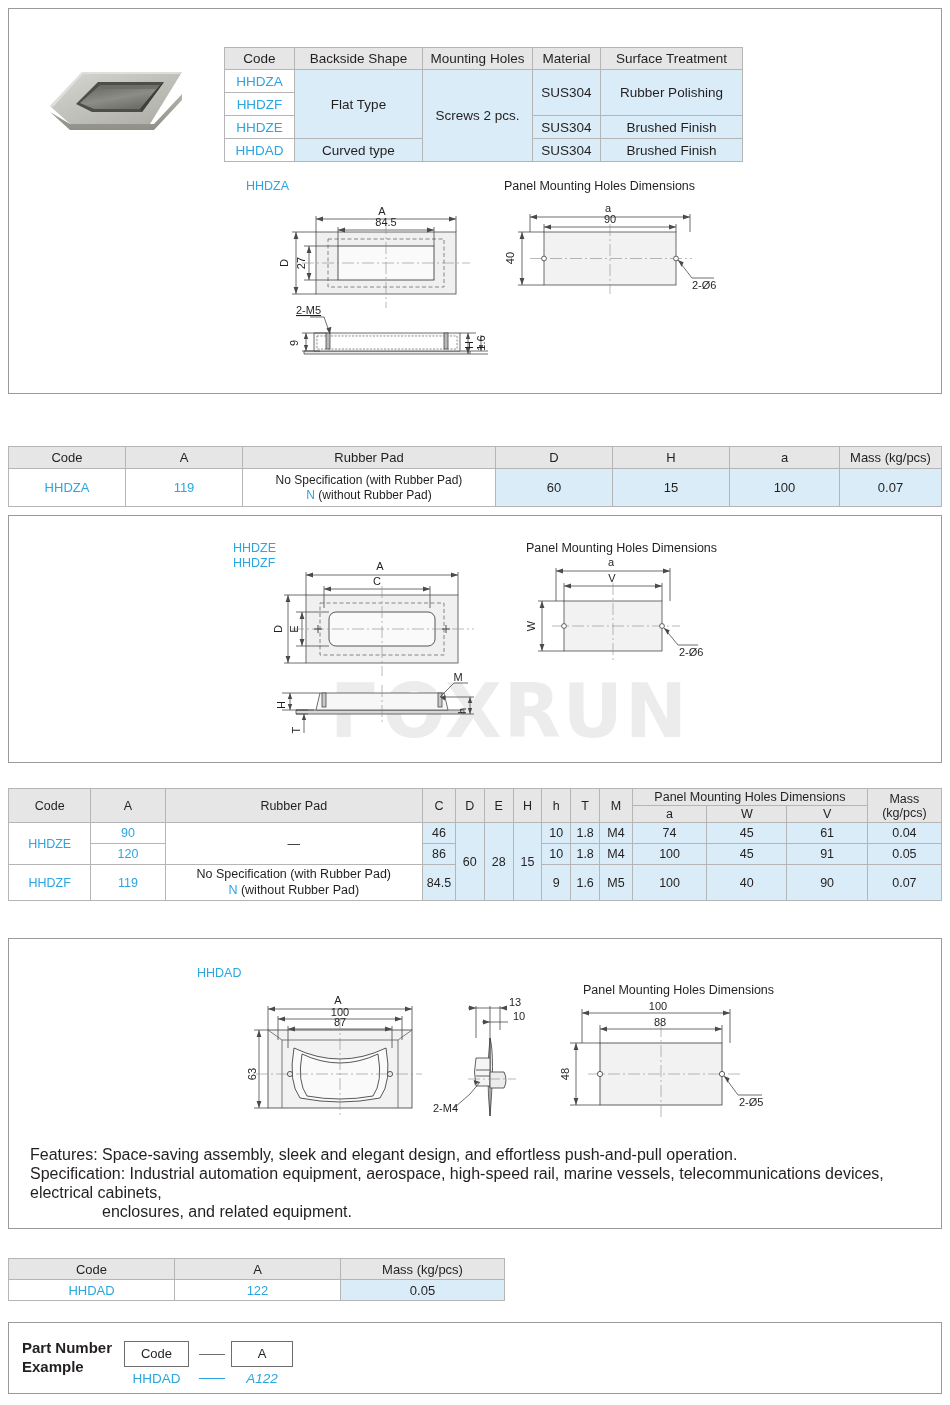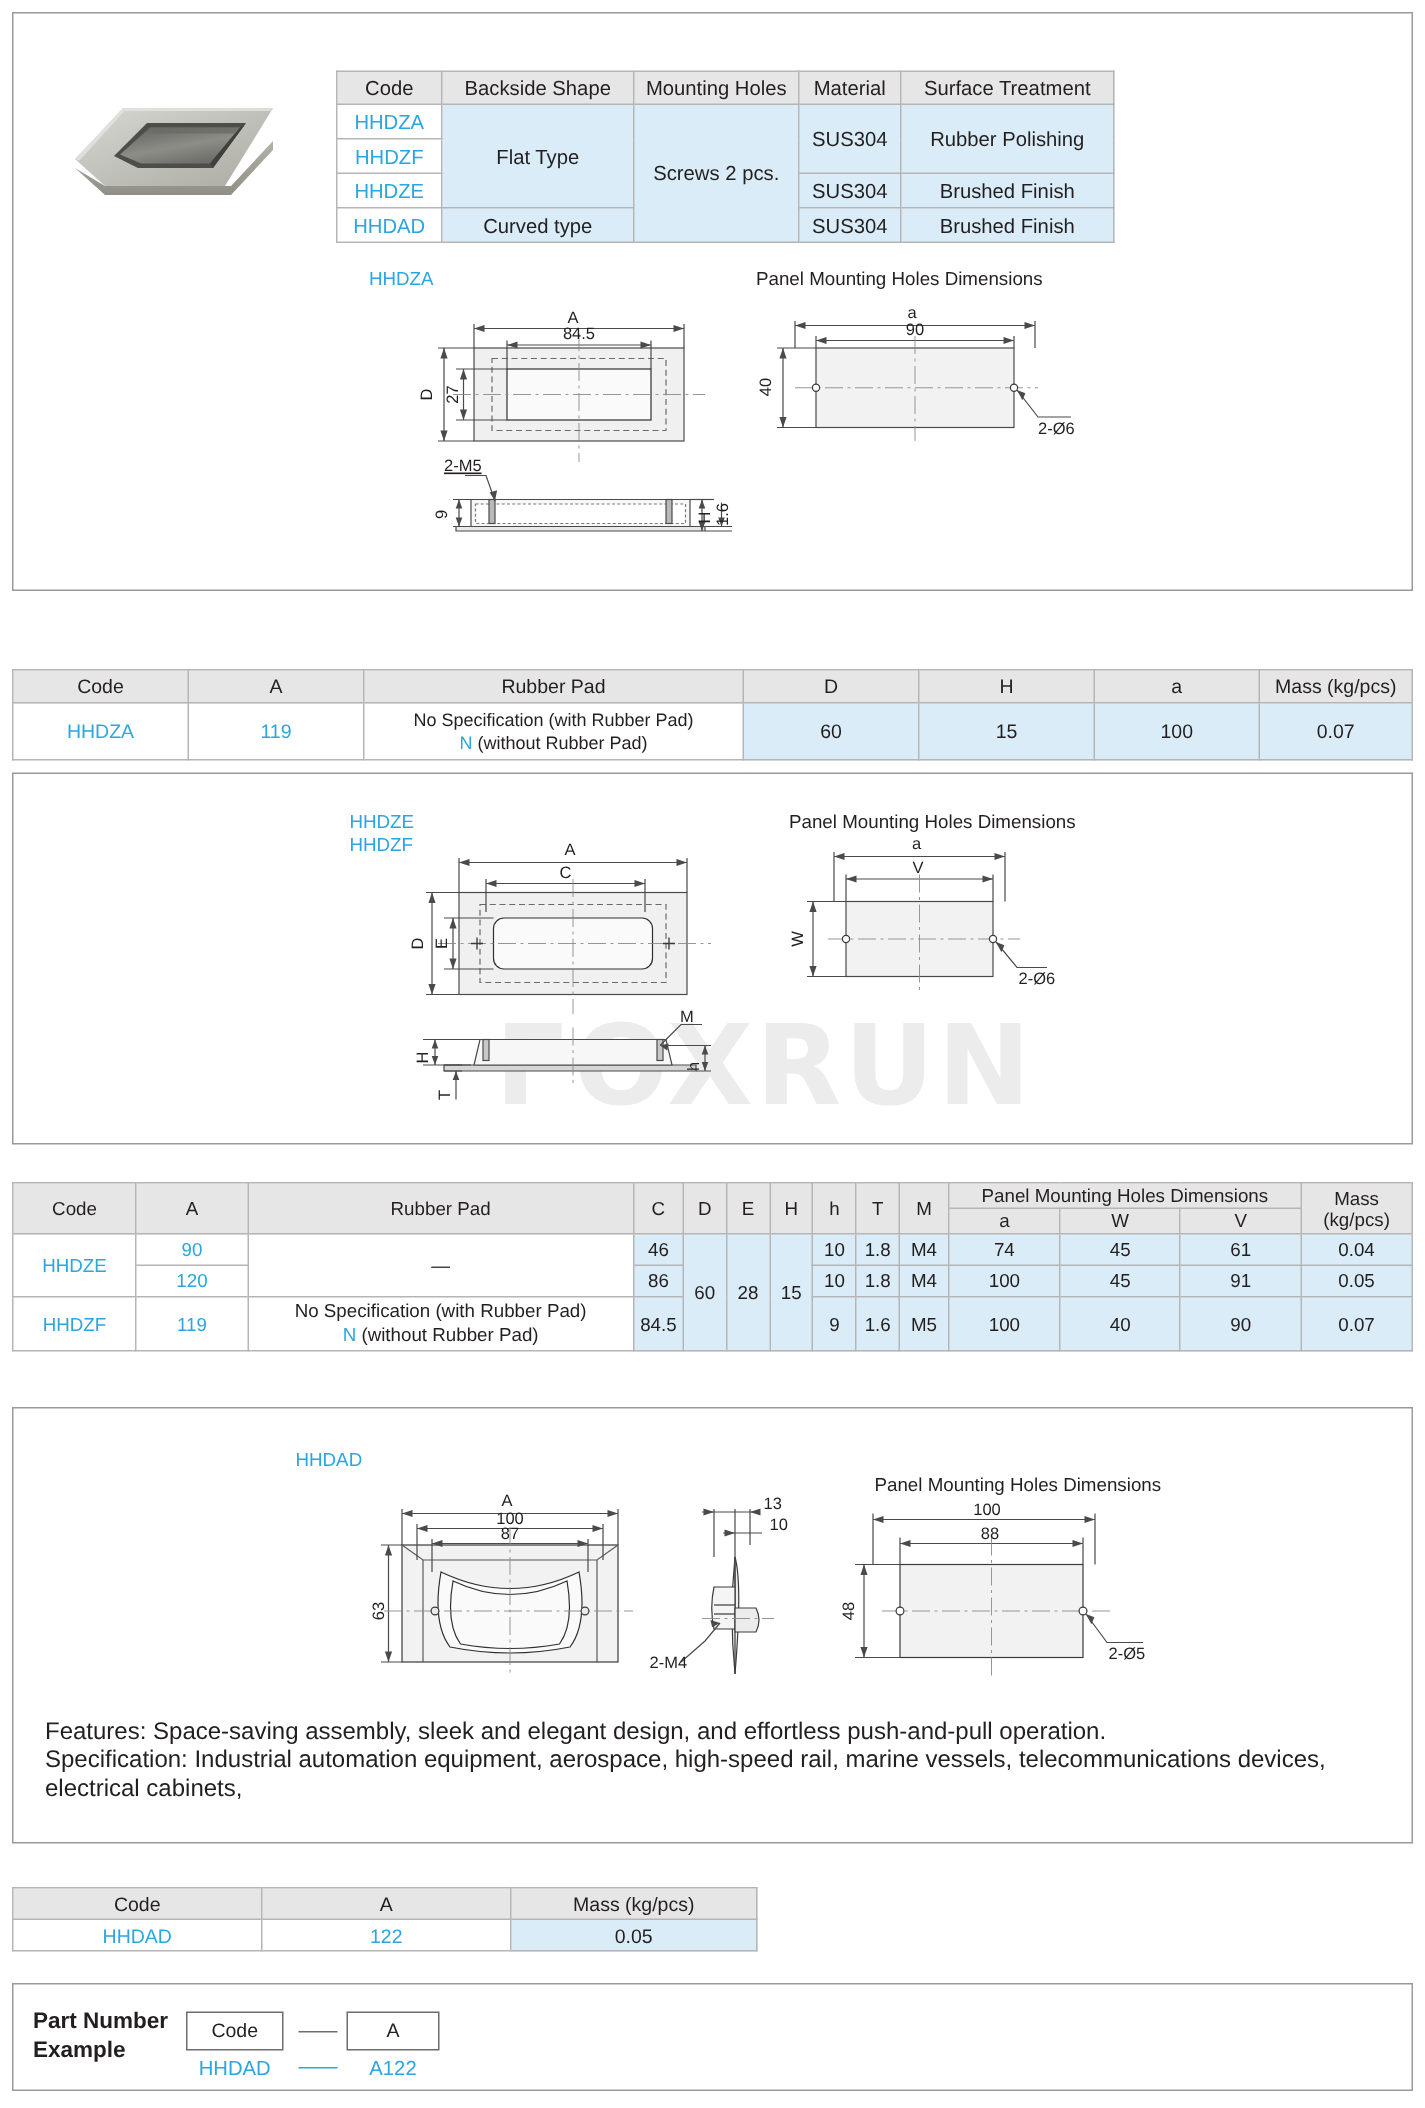--- a/index.html
+++ b/index.html
@@ -562,20 +562,23 @@
     <text x="177" y="111" font-size="11">2-Ø5</text>
   </svg>
 
   <div id="feat">
     <div>
       <span>Features:</span><span> Space-saving assembly, sleek and elegant design, and effortless push-and-pull operation.</span>
     </div>
     <div>
       <span>Specification:</span><span> Industrial automation equipment, aerospace, high-speed rail, marine vessels, telecommunications devices, electrical cabinets,</span>
     </div>
+    <div>
+      <span class="ind"></span><span>enclosures, and related equipment.</span>
+    </div>
   </div>
 
   <table class="dt" id="tbl3">
     <tbody>
         <tr>
       <th style="width:166px">Code</th>
       <th style="width:166px">A</th>
       <th>Mass (kg/pcs)</th>
     </tr>
     <tr>
@@ -591,15 +594,15 @@
     <div>Part Number</div>
     <div>Example</div>
   </div>
 
   <div class="pnbox" style="left:124px; top:1341px; width:65px;">Code</div>
   <div class="pndash" style="left:199px; top:1354px; width:26px;"></div>
   <div class="pnbox" style="left:231px; top:1341px; width:62px;">A</div>
 
   <div class="pncode" style="left:124px; top:1371px; width:65px;">HHDAD</div>
   <div class="pndashb" style="left:199px; top:1378px; width:26px;"></div>
-  <div class="pncode" style="left:231px; top:1371px; width:62px;">A122</div>
+  <div class="pncode" style="left:231px; top:1371px; width:62px;font-style:italic;">A122</div>
 
 </div>
 
 </body></html>

